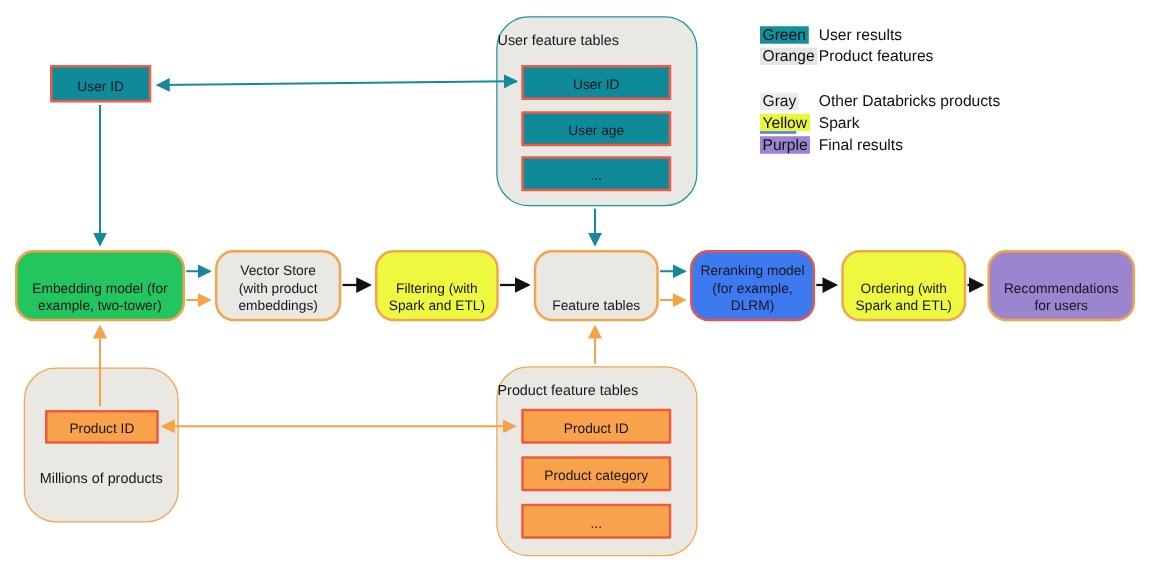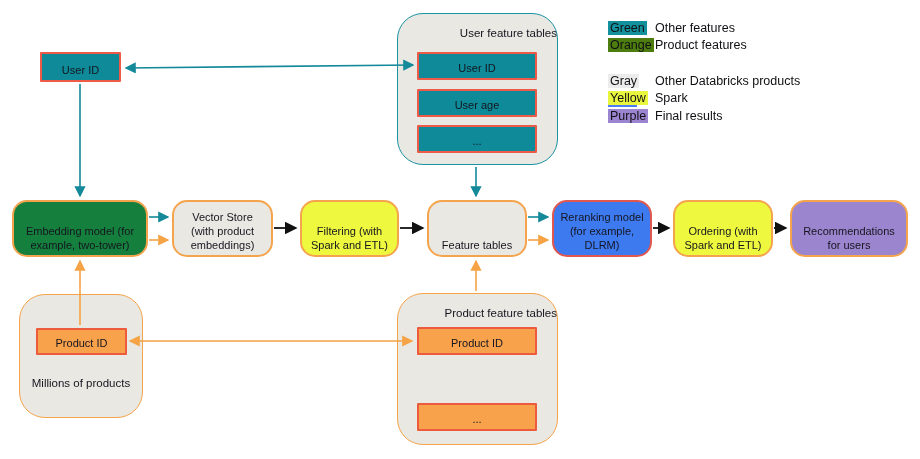--- a/index.html
+++ b/index.html
@@ -13,33 +13,33 @@
     display:flex;align-items:flex-end;justify-content:center;
     text-align:center;font-size:11px;line-height:1.28;padding:3px 6px;
   }
   .ntext{display:block;}
   
   .rect{border-radius:1px;}
   .teal-box{background:#0e8a99;border:2px solid #ed5b48;}
   .orange-box{background:#f9a24c;border:2px solid #ec5b3e;}
   
   .round{border-radius:15px;}
-  .blue-node{background:#15803d;border:2px solid #f2a34c;}
+  .blue-node{background:#22c55e;border:2px solid #f2a34c;}
   .blue-node-red{background:#3d7af0;border:2px solid #e0574e;}
   .yellow-node{background:#eef83e;border:2px solid #f4a44c;}
   .gray-node{background:#eae8e2;border:2px solid #f4a44c;}
   .purple-node{background:#9c85cf;border:2px solid #f4a44c;}
   
   .container{
     position:absolute;box-sizing:border-box;background:#eae8e2;border-radius:26px;
   }
   .teal-container{border:1.6px solid #1b93a3;}
   .orange-container{border:1.6px solid #f4a44c;}
   .ctitle{
-    position:absolute;top:13px;left:0;right:0;text-align:right;
+    position:absolute;top:13px;left:0;right:0;text-align:left;
     font-size:11.5px;color:#15151f;
   }
   .caption{
     position:absolute;left:0;right:0;text-align:center;font-size:11.5px;color:#15151f;
   }
   
   .legend{position:absolute;left:608px;top:19px;}
   .lrow{display:grid;grid-template-columns:47px auto;align-items:center;height:17.6px;}
   .swatch{justify-self:start;font-size:12.5px;padding:0 2px;color:#101014;white-space:nowrap;}
   .ltext{font-size:12.5px;color:#101014;white-space:nowrap;}
@@ -64,24 +64,24 @@
       <span class="ntext">User age</span>
     </div>
     <div class="node rect teal-box" style="left:19px;top:111px;width:120px;height:28px">
       <span class="ntext">...</span>
     </div>
   </div>
 
   <div class="legend">
     <div class="lrow">
       <span class="swatch" style="background-color: rgb(18, 145, 156);">Green</span>
-      <span class="ltext">Other features</span>
+      <span class="ltext">User results</span>
     </div>
     <div class="lrow">
-      <span class="swatch" style="background-color: #4d7c0f;">Orange</span>
+      <span class="swatch" style="background-color: #e5e5e5;">Orange</span>
       <span class="ltext">Product features</span>
     </div>
     <div class="lrow">
       <span class="swatch" style="background-color: rgb(77, 126, 247); margin-top: 39px;">Blue</span>
     </div>
     <div class="lrow">
       <span class="swatch" style="background-color: rgb(236, 236, 236);">Gray</span>
       <span class="ltext">Other Databricks products</span>
     </div>
     <div class="lrow">
@@ -121,20 +121,23 @@
       <span class="ntext">Product ID</span>
     </div>
     <div class="caption" style="top:82px">Millions of products</div>
   </div>
 
   <div class="container orange-container" style="left:397px;top:293px;width:161px;height:152px">
     <div class="ctitle">Product feature tables</div>
     <div class="node rect orange-box" style="left:19px;top:33px;width:120px;height:28px">
       <span class="ntext">Product ID</span>
     </div>
+    <div class="node rect orange-box" style="left:19px;top:71px;width:120px;height:28px">
+      <span class="ntext">Product category</span>
+    </div>
     <div class="node rect orange-box" style="left:19px;top:109px;width:120px;height:28px">
       <span class="ntext">...</span>
     </div>
   </div>
 
   <svg class="arrows" width="920" height="459" viewBox="0 0 920 459">
     <defs>
       <marker id="m-teal" viewBox="0 0 8 8" refX="7" refY="4" markerWidth="7" markerHeight="7" orient="auto-start-reverse">
         <path d="M0,0 L8,4 L0,8 z" fill="#13899a"></path>
       </marker>

